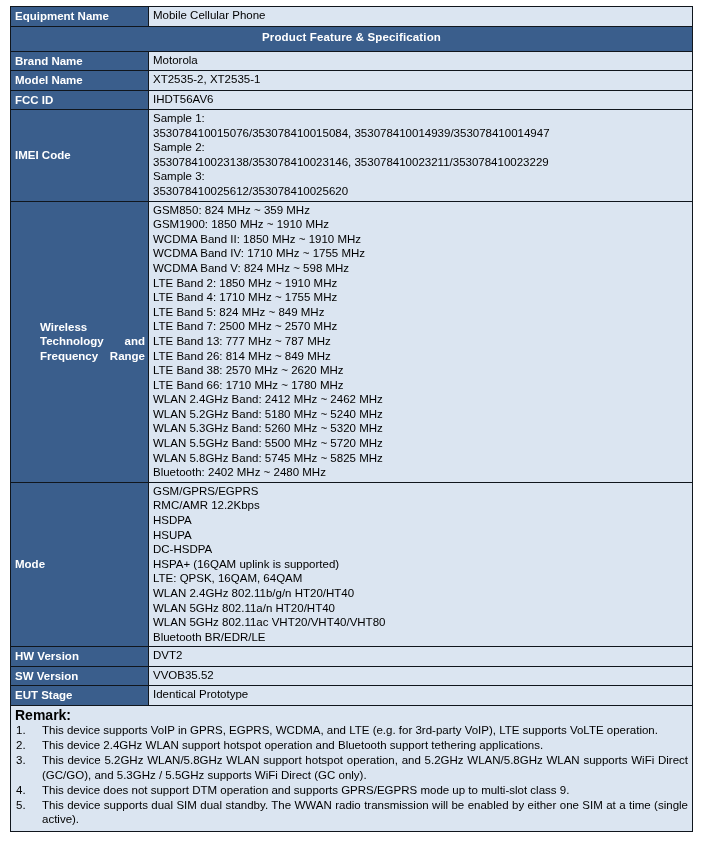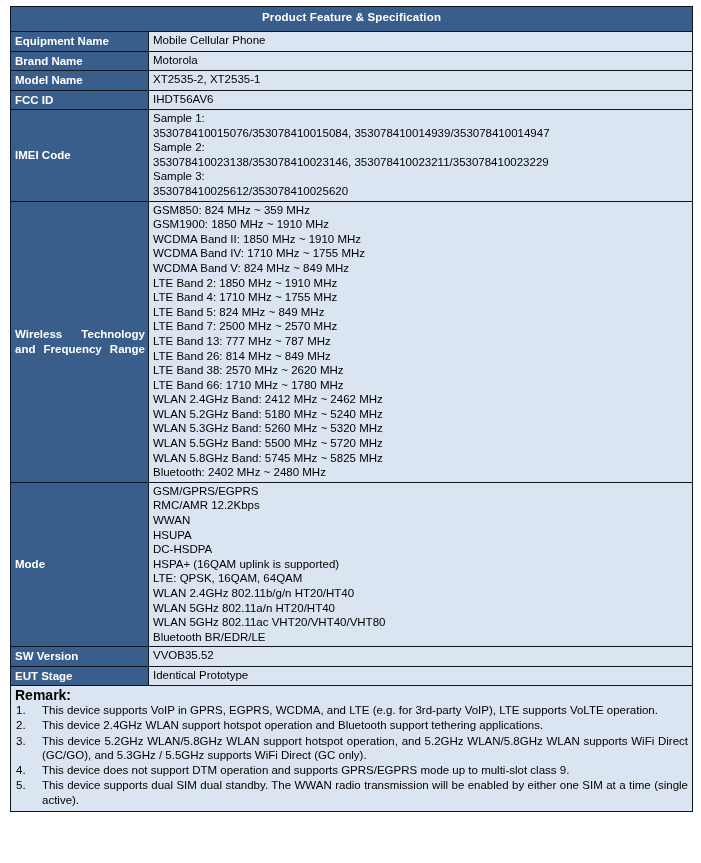--- a/index.html
+++ b/index.html
@@ -52,20 +52,21 @@
     line-height: 14.5px;
     padding: 2px 3px 2px 4px !important;
     width: 138px;
   }
   .label-cell.mid {
     vertical-align: middle;
   }
   .label-cell.justify .lbl-inner {
     text-align: justify;
     text-align-last: justify;
+    margin-left: 25px;
   }
   
   .value-cell {
     background: #dbe5f1;
     color: #000000;
     font-size: 11.5px;
     line-height: 14.6px;
     padding: 1px 3px 2px 4px !important;
   }
   .value-cell .line {
@@ -112,27 +113,27 @@
 <body>
 
 <div class="page">
   <table class="spec">
     <colgroup>
       <col style="width:138px">
       <col style="width:544px">
     </colgroup>
     <tbody>
       <tr>
+        <td class="label-cell">Equipment Name</td>
+        <td class="value-cell">
+          <div class="line">Mobile Cellular Phone</div>
+        </td>
+      </tr>
+      <tr>
         <td class="title-cell" colspan="2">Product Feature &amp; Specification</td>
-      </tr>
-      <tr>
-        <td class="label-cell">Equipment Name</td>
-        <td class="value-cell">
-          <div class="line">Mobile Cellular Phone</div>
-        </td>
       </tr>
       <tr>
         <td class="label-cell">Brand Name</td>
         <td class="value-cell">
           <div class="line">Motorola</div>
         </td>
       </tr>
       <tr>
         <td class="label-cell">Model Name</td>
         <td class="value-cell">
@@ -158,21 +159,21 @@
       </tr>
       <tr>
         <td class="label-cell mid justify">
           <div class="lbl-inner">Wireless Technology and Frequency Range</div>
         </td>
         <td class="value-cell">
           <div class="line">GSM850: 824 MHz ~ 359 MHz</div>
           <div class="line">GSM1900: 1850 MHz ~ 1910 MHz</div>
           <div class="line">WCDMA Band II: 1850 MHz ~ 1910 MHz</div>
           <div class="line">WCDMA Band IV: 1710 MHz ~ 1755 MHz</div>
-          <div class="line">WCDMA Band V: 824 MHz ~ 849 MHz</div>
+          <div class="line">WCDMA Band V: 824 MHz ~ 598 MHz</div>
           <div class="line">LTE Band 2: 1850 MHz ~ 1910 MHz</div>
           <div class="line">LTE Band 4: 1710 MHz ~ 1755 MHz</div>
           <div class="line">LTE Band 5: 824 MHz ~ 849 MHz</div>
           <div class="line">LTE Band 7: 2500 MHz ~ 2570 MHz</div>
           <div class="line">LTE Band 13: 777 MHz ~ 787 MHz</div>
           <div class="line">LTE Band 26: 814 MHz ~ 849 MHz</div>
           <div class="line">LTE Band 38: 2570 MHz ~ 2620 MHz</div>
           <div class="line">LTE Band 66: 1710 MHz ~ 1780 MHz</div>
           <div class="line">WLAN 2.4GHz Band: 2412 MHz ~ 2462 MHz</div>
           <div class="line">WLAN 5.2GHz Band: 5180 MHz ~ 5240 MHz</div>
@@ -180,32 +181,38 @@
           <div class="line">WLAN 5.5GHz Band: 5500 MHz ~ 5720 MHz</div>
           <div class="line">WLAN 5.8GHz Band: 5745 MHz ~ 5825 MHz</div>
           <div class="line">Bluetooth: 2402 MHz ~ 2480 MHz</div>
         </td>
       </tr>
       <tr>
         <td class="label-cell mid">Mode</td>
         <td class="value-cell">
           <div class="line">GSM/GPRS/EGPRS</div>
           <div class="line">RMC/AMR 12.2Kbps</div>
-          <div class="line">WWAN</div>
+          <div class="line">HSDPA</div>
           <div class="line">HSUPA</div>
           <div class="line">DC-HSDPA</div>
           <div class="line">HSPA+ (16QAM uplink is supported)</div>
           <div class="line">LTE: QPSK, 16QAM, 64QAM</div>
           <div class="line">WLAN 2.4GHz 802.11b/g/n HT20/HT40</div>
           <div class="line">WLAN 5GHz 802.11a/n HT20/HT40</div>
           <div class="line">WLAN 5GHz 802.11ac VHT20/VHT40/VHT80</div>
           <div class="line">Bluetooth BR/EDR/LE</div>
         </td>
       </tr>
       <tr>
+        <td class="label-cell">HW Version</td>
+        <td class="value-cell">
+          <div class="line">DVT2</div>
+        </td>
+      </tr>
+      <tr>
         <td class="label-cell">SW Version</td>
         <td class="value-cell">
           <div class="line">VVOB35.52</div>
         </td>
       </tr>
       <tr>
         <td class="label-cell">EUT Stage</td>
         <td class="value-cell">
           <div class="line">Identical Prototype</div>
         </td>

